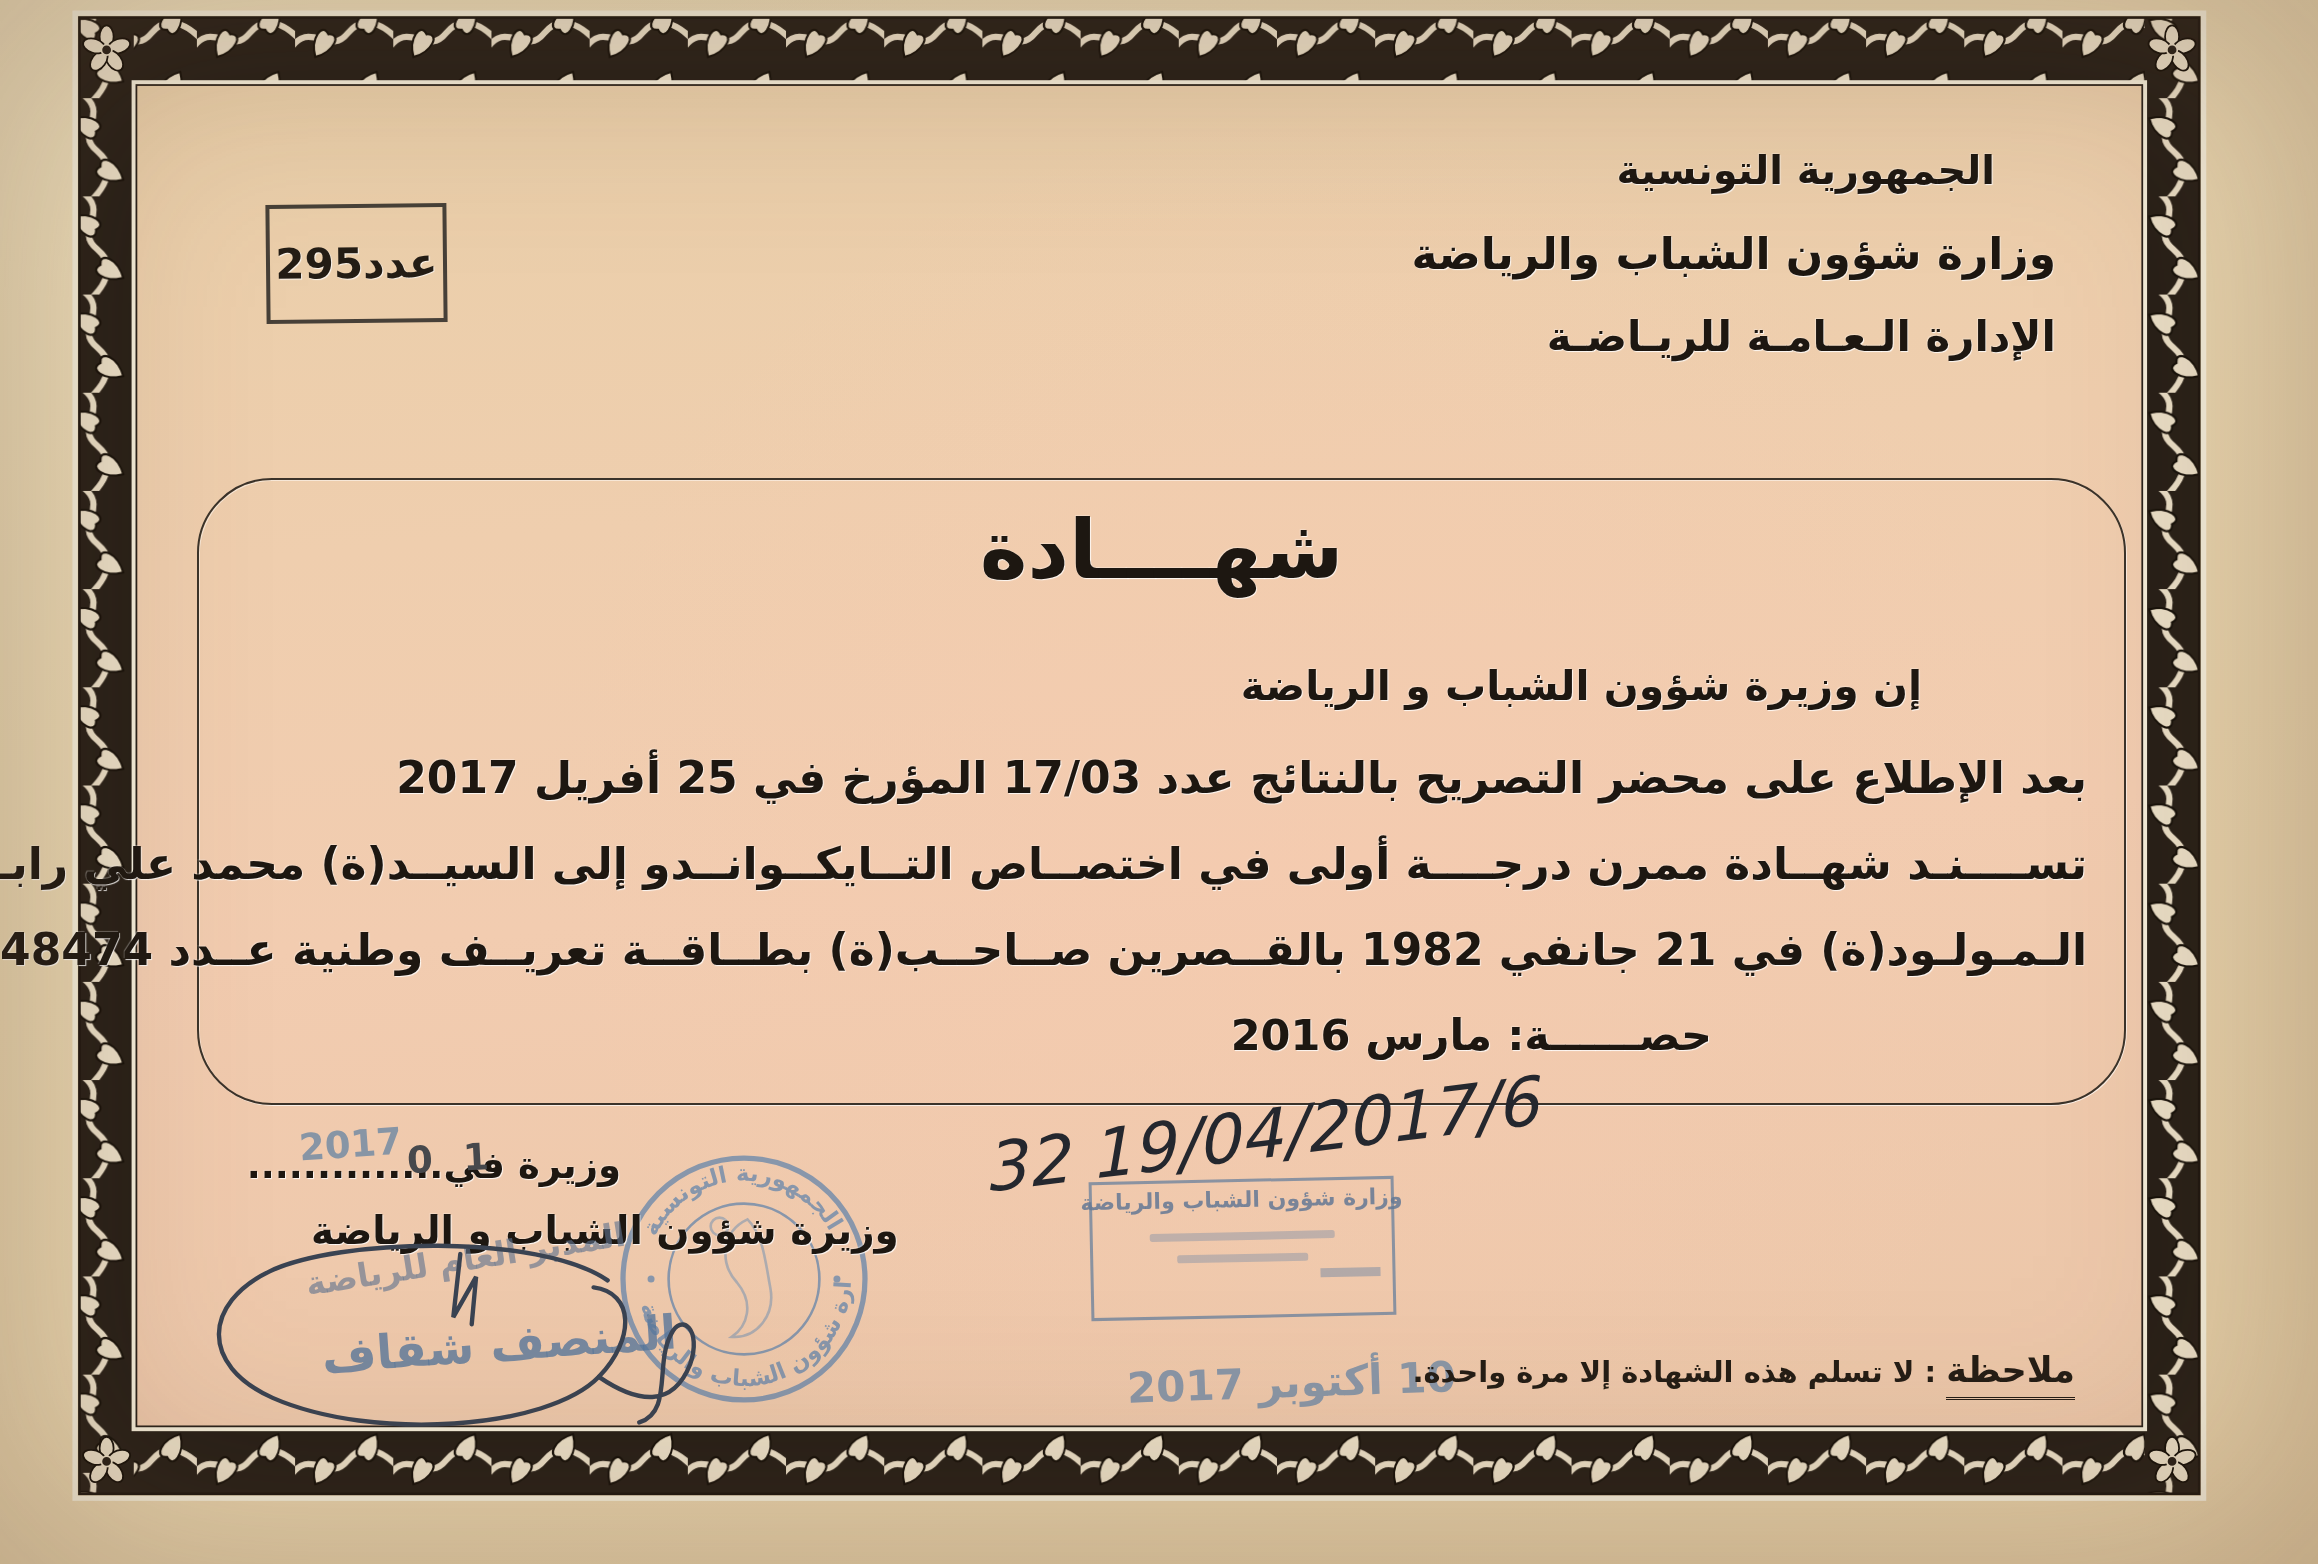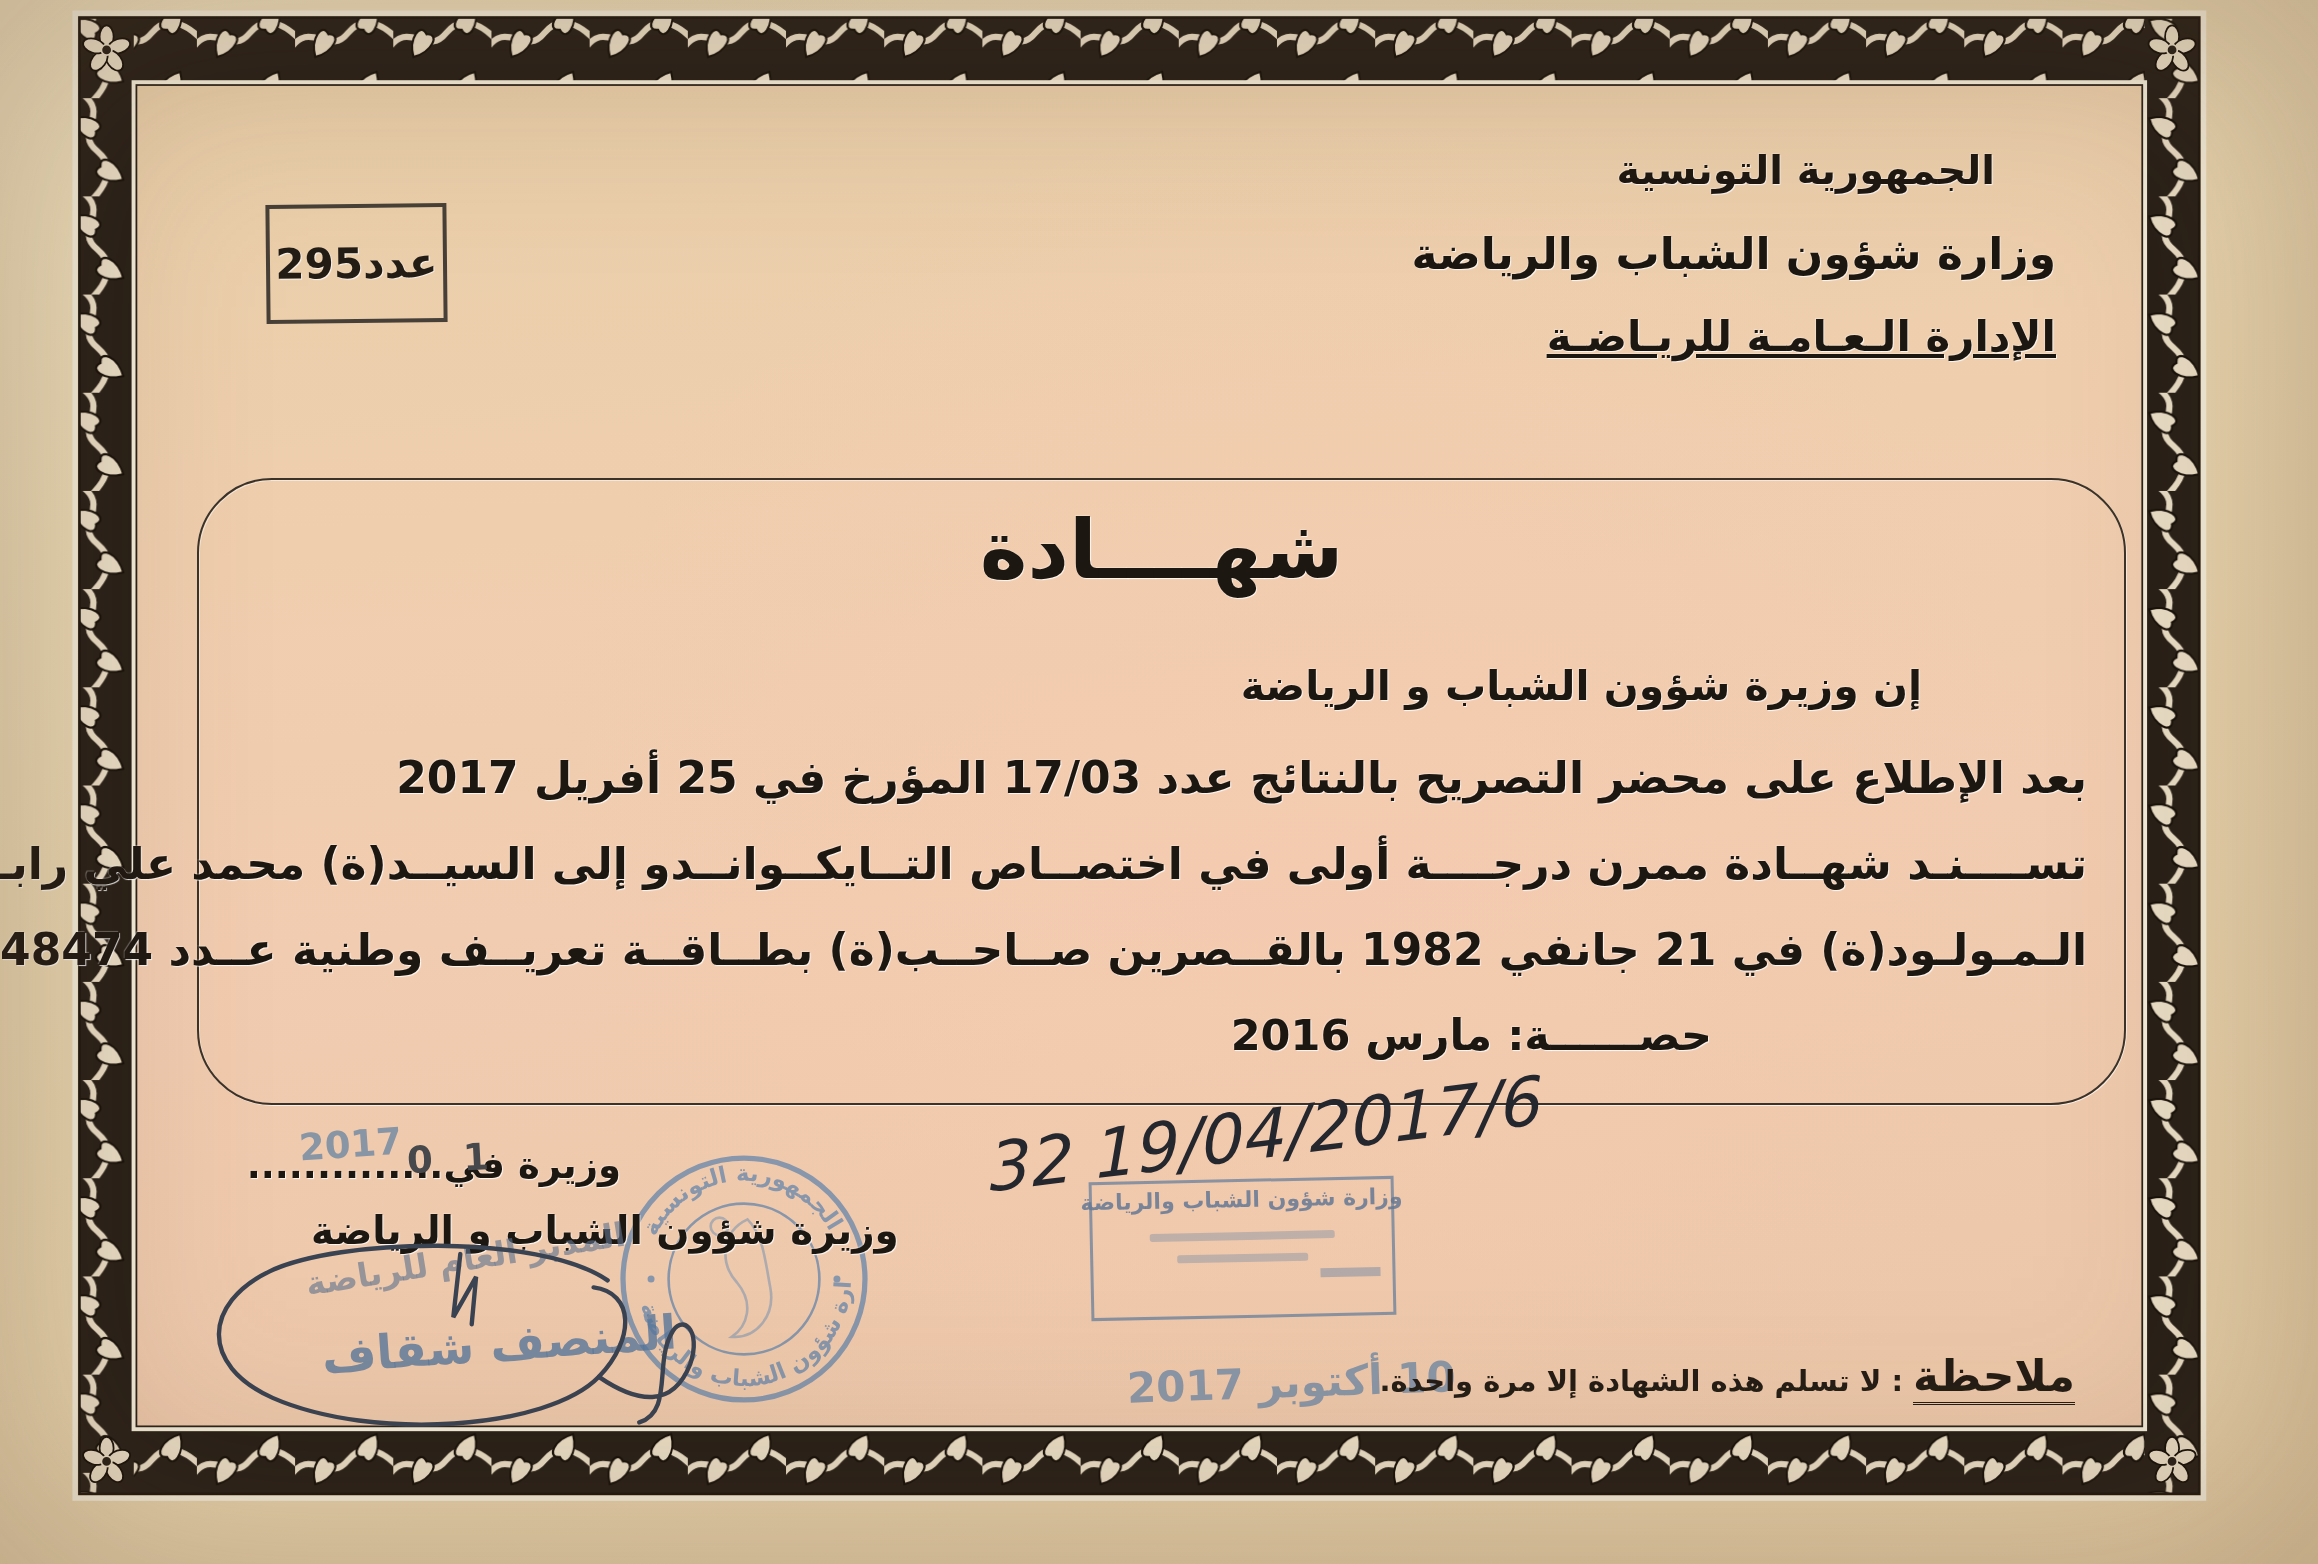--- a/index.html
+++ b/index.html
@@ -67,21 +67,21 @@
   .os-bar{background:rgba(118,138,164,.4);border-radius:2.6px;}
   .os-b1{width:62%;height:8px;margin-top:19.3px;}
   .os-b2{width:44%;height:8px;margin-top:14px;}
   .os-foot{align-self:flex-end;margin:8.8px 12.3px 0 0;width:20%;height:8.8px;background:rgba(118,138,164,.5);}
   .handwriting{position:absolute;left:989px;top:1129px;z-index:15;font-size:67px;color:#24272e;
     transform:rotate(-7deg) skewX(-6deg);transform-origin:left top;white-space:nowrap;font-style:italic;}
   .date-stamp{position:absolute;left:1127px;top:1358px;z-index:12;font-size:42px;font-weight:700;
     color:#8a96a6;transform:rotate(-2deg);direction:rtl;white-space:nowrap;}
   .note{position:absolute;right:244px;top:1350px;z-index:12;font-size:29px;direction:rtl;white-space:nowrap;
     color:#241d15;}
-  .note .note-label{font-size:44px;font-weight:700;border-bottom:3.5px double #241d15;padding-bottom:1px;}
+  .note .note-label{font-size:35px;font-weight:700;border-bottom:3.5px double #241d15;padding-bottom:7px;}
   .note .note-body{font-weight:700;}
 </style>
 </head>
 <body>
 
 <div class="page">
 
   <div class="paper"></div>
 
   <svg class="frame" width="2319" height="1564" viewBox="0 0 2644 1784">
@@ -189,21 +189,21 @@
         <circle r="6" fill="#271f17" stroke="#eadec6" stroke-width="2"></circle>
       </g>
     </g>
   </svg>
 
   <div class="number-box rtl">عدد295</div>
 
   <div class="header rtl">
     <div class="txt h1" style="position:relative;">الجمهورية التونسية</div>
     <div class="txt h2" style="position:relative;">وزارة شؤون الشباب والرياضة</div>
-    <div class="txt h3" style="position:relative;text-decoration:underline;">الإدارة الـعـامـة للريـاضـة</div>
+    <div class="txt h3" style="position:relative;">الإدارة الـعـامـة للريـاضـة</div>
   </div>
 
   <div class="cert-box">
     <div class="txt bl l1 rtl">إن وزيرة شؤون الشباب و الرياضة</div>
     <div class="txt cert-title">شهــــادة</div>
     <div class="txt bl l2 rtl">بعد الإطلاع على محضر التصريح بالنتائج عدد 17/03 المؤرخ في 25 أفريل 2017</div>
     <div class="txt bl l3 rtl">تســــنـد شهــادة ممرن درجــــة أولى في اختصــاص التــايكــوانــدو إلى السيــد(ة) محمد علي رابـحي</div>
     <div class="txt bl l4 rtl">الـمـولـود(ة) في 21 جانفي 1982 بالقــصرين صــاحــب(ة) بطــاقــة تعريــف وطنية عــدد 08248474.</div>
     <div class="txt bl l5 rtl">حصــــــة:  مارس 2016</div>
   </div>

